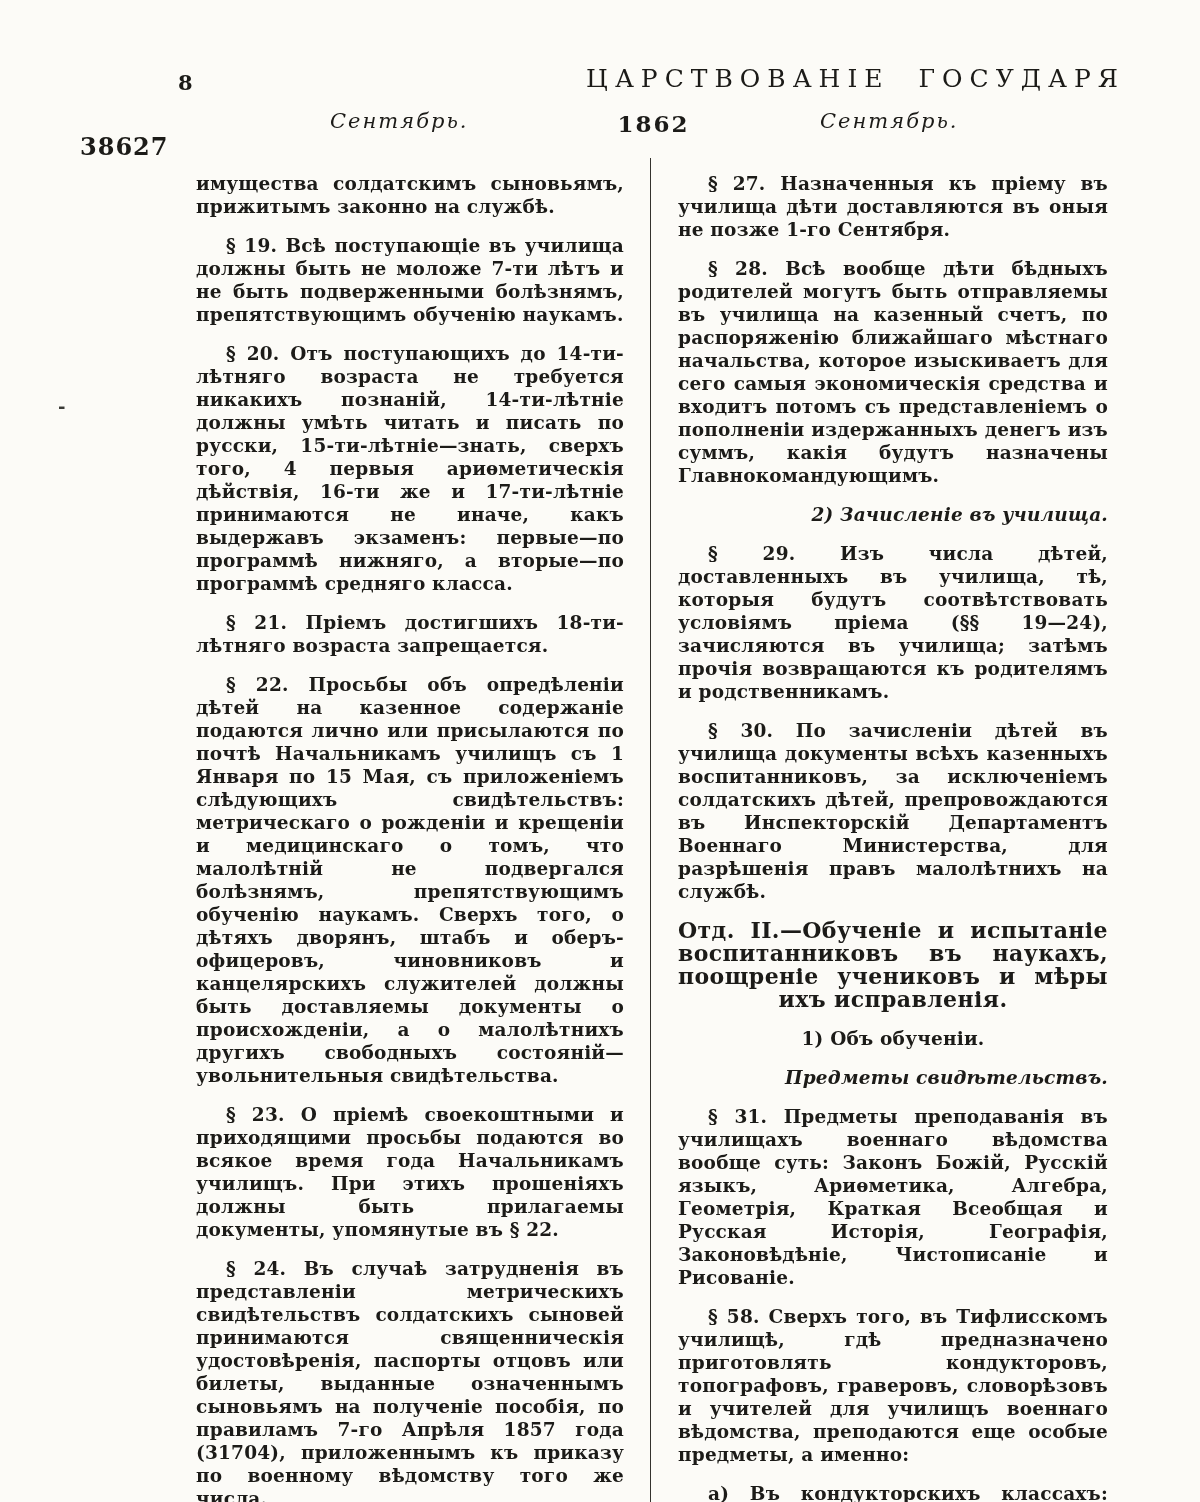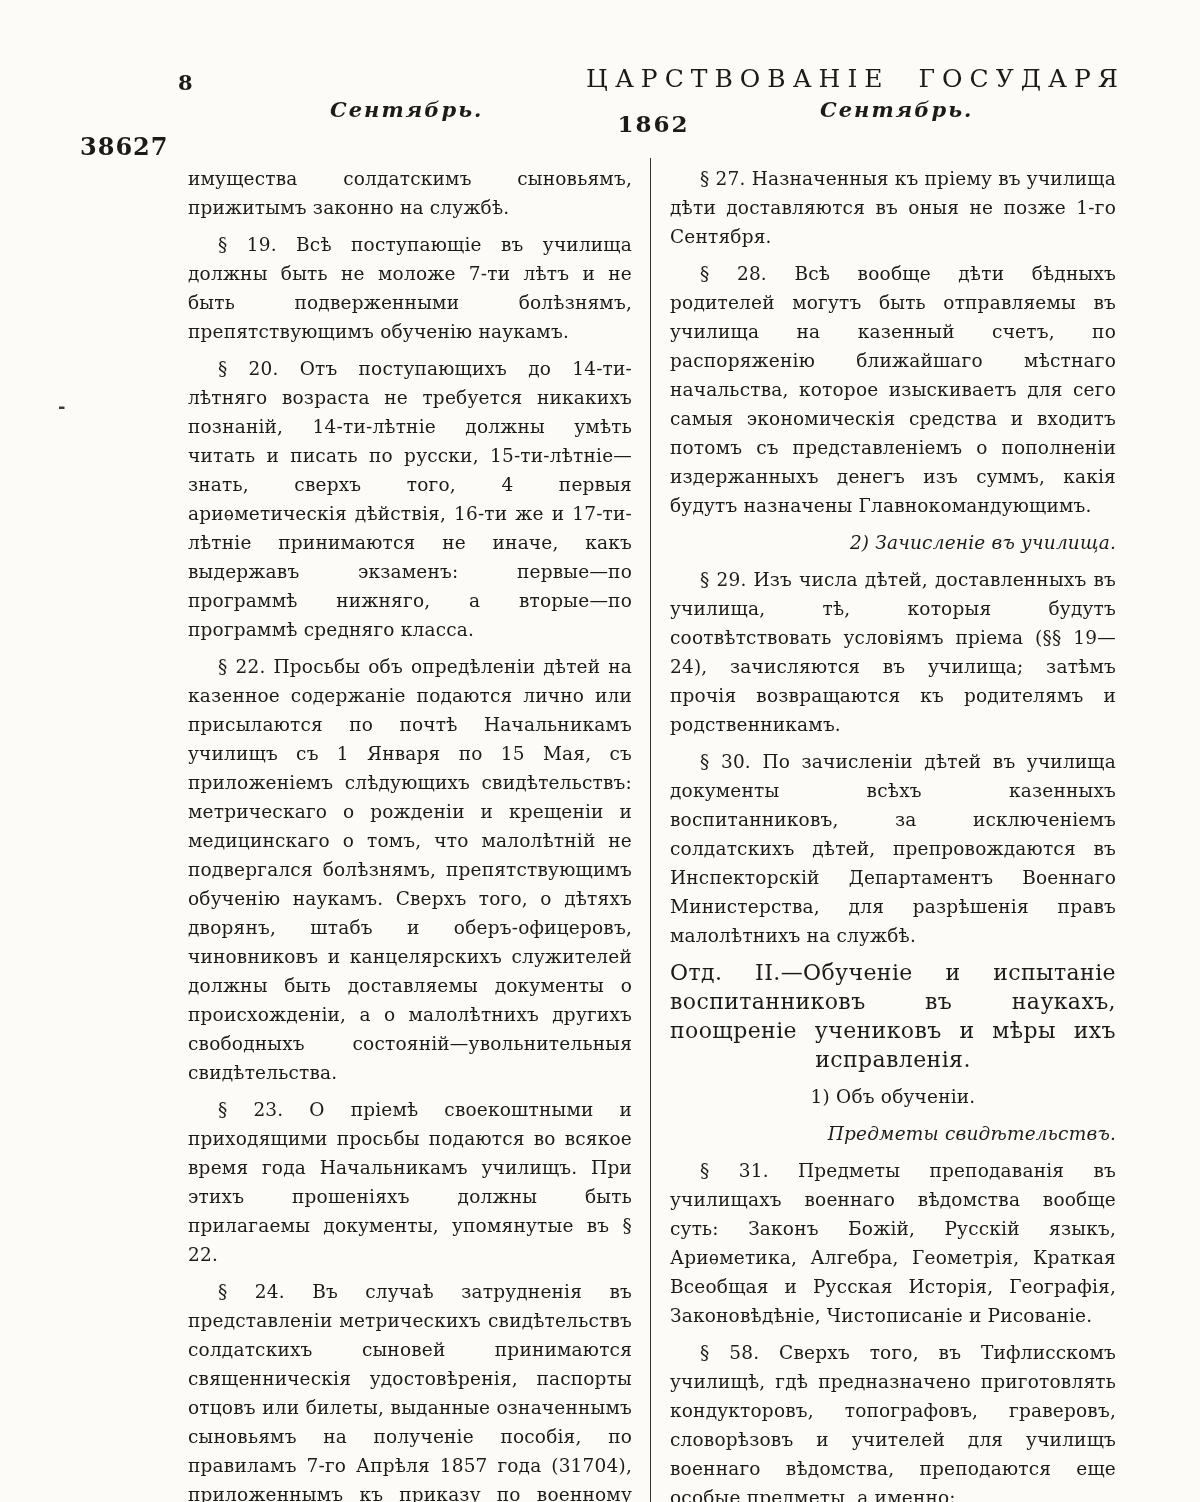--- a/index.html
+++ b/index.html
@@ -31,23 +31,23 @@
     width: 945px;
     text-align: right;
     font-size: 25px;
     font-weight: normal;
     letter-spacing: 7px;
     word-spacing: 14px;
     white-space: nowrap;
   }
   .subheader-month {
     position: absolute;
-    top: 97px;
+    top: 109px;
     font-size: 21px;
-    font-weight: bold;
+    font-weight: normal;
     font-style: italic;
     letter-spacing: 2px;
   }
   .subheader-month.left { left: 330px; }
   .subheader-month.right { left: 820px; }
   .subheader-year {
     position: absolute;
     left: 181px;
     top: 110px;
     width: 945px;
@@ -84,24 +84,24 @@
     flex: 0 0 auto;
   }
   .column.left-col { width: 460px; }
   .column.right-col { width: 462px; }
   .divider {
     width: 1px;
     background: #34322d;
     margin: 2px 11px 40px 10px;
   }
   .para {
-    margin: 8px;
+    margin: 16px;
     font-size: 18.5px;
-    line-height: 29px;
-    font-weight: normal;
+    line-height: 23px;
+    font-weight: bold;
     text-align: justify;
     letter-spacing: 0.2px;
     hyphens: auto;
   }
   .para.section { text-indent: 30px; }
   .para.continuation { text-indent: 0; }
   .para.center {
     text-align: center;
     text-indent: 0;
   }
@@ -135,20 +135,21 @@
 
   <div class="margin-number">38627</div>
 
   <div class="margin-mark">-</div>
 
   <div class="columns">
     <div class="column left-col" id="col-left">
         <p class="para continuation">имущества солдатскимъ сыновьямъ, прижитымъ законно на службѣ.</p>
         <p class="para section">§ 19. Всѣ поступающіе въ училища должны быть не моложе 7-ти лѣтъ и не быть подверженными болѣзнямъ, препятствующимъ обученію наукамъ.</p>
         <p class="para section">§ 20. Отъ поступающихъ до 14-ти-лѣтняго возраста не требуется никакихъ познаній, 14-ти-лѣтніе должны умѣть читать и писать по русски, 15-ти-лѣтніе—знать, сверхъ того, 4 первыя ариѳметическія дѣйствія, 16-ти же и 17-ти-лѣтніе принимаются не иначе, какъ выдержавъ экзаменъ: первые—по программѣ нижняго, а вторые—по программѣ средняго класса.</p>
+        <p class="para section">§ 21. Пріемъ достигшихъ 18-ти-лѣтняго возраста запрещается.</p>
         <p class="para section">§ 22. Просьбы объ опредѣленіи дѣтей на казенное содержаніе подаются лично или присылаются по почтѣ Начальникамъ училищъ съ 1 Января по 15 Мая, съ приложеніемъ слѣдующихъ свидѣтельствъ: метрическаго о рожденіи и крещеніи и медицинскаго о томъ, что малолѣтній не подвергался болѣзнямъ, препятствующимъ обученію наукамъ. Сверхъ того, о дѣтяхъ дворянъ, штабъ и оберъ-офицеровъ, чиновниковъ и канцелярскихъ служителей должны быть доставляемы документы о происхожденіи, а о малолѣтнихъ другихъ свободныхъ состояній—увольнительныя свидѣтельства.</p>
         <p class="para section">§ 23. О пріемѣ своекоштными и приходящими просьбы подаются во всякое время года Начальникамъ училищъ. При этихъ прошеніяхъ должны быть прилагаемы документы, упомянутые въ § 22.</p>
         <p class="para section">§ 24. Въ случаѣ затрудненія въ представленіи метрическихъ свидѣтельствъ солдатскихъ сыновей принимаются священническія удостовѣренія, паспорты отцовъ или билеты, выданные означеннымъ сыновьямъ на полученіе пособія, по правиламъ 7-го Апрѣля 1857 года (31704), приложеннымъ къ приказу по военному вѣдомству того же числа.</p>
         <p class="para section">§ 25. Дѣти служащихъ нижнихъ чиновъ опредѣляются въ училища, согласно желанію родителей, по сношенію ближайшаго начальства съ Начальниками училищъ.</p>
       </div>
     <div class="divider"></div>
     <div class="column right-col" id="col-right">
         <p class="para section">§ 27. Назначенныя къ пріему въ училища дѣти доставляются въ оныя не позже 1-го Сентября.</p>
         <p class="para section">§ 28. Всѣ вообще дѣти бѣдныхъ родителей могутъ быть отправляемы въ училища на казенный счетъ, по распоряженію ближайшаго мѣстнаго начальства, которое изыскиваетъ для сего самыя экономическія средства и входитъ потомъ съ представленіемъ о пополненіи издержанныхъ денегъ изъ суммъ, какія будутъ назначены Главнокомандующимъ.</p>
         <p class="para center-italic">2) Зачисленіе въ училища.</p>

